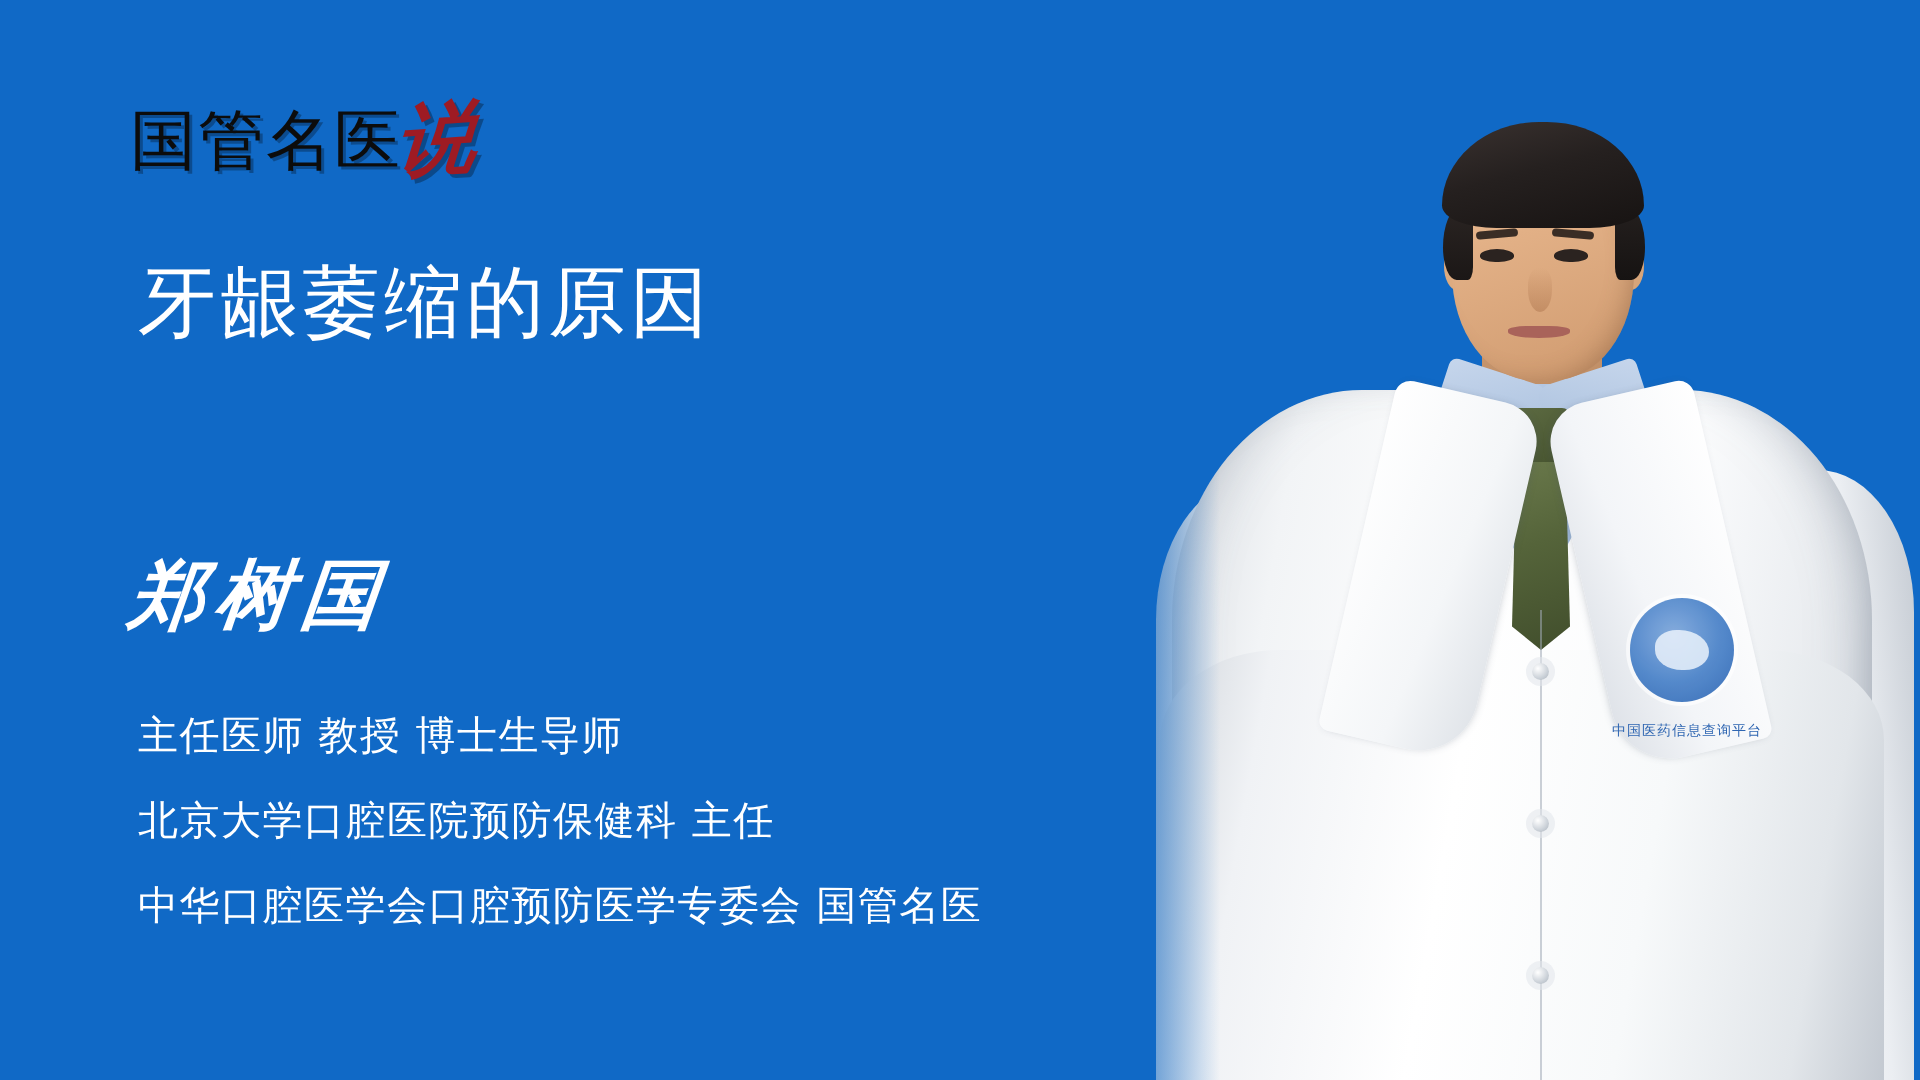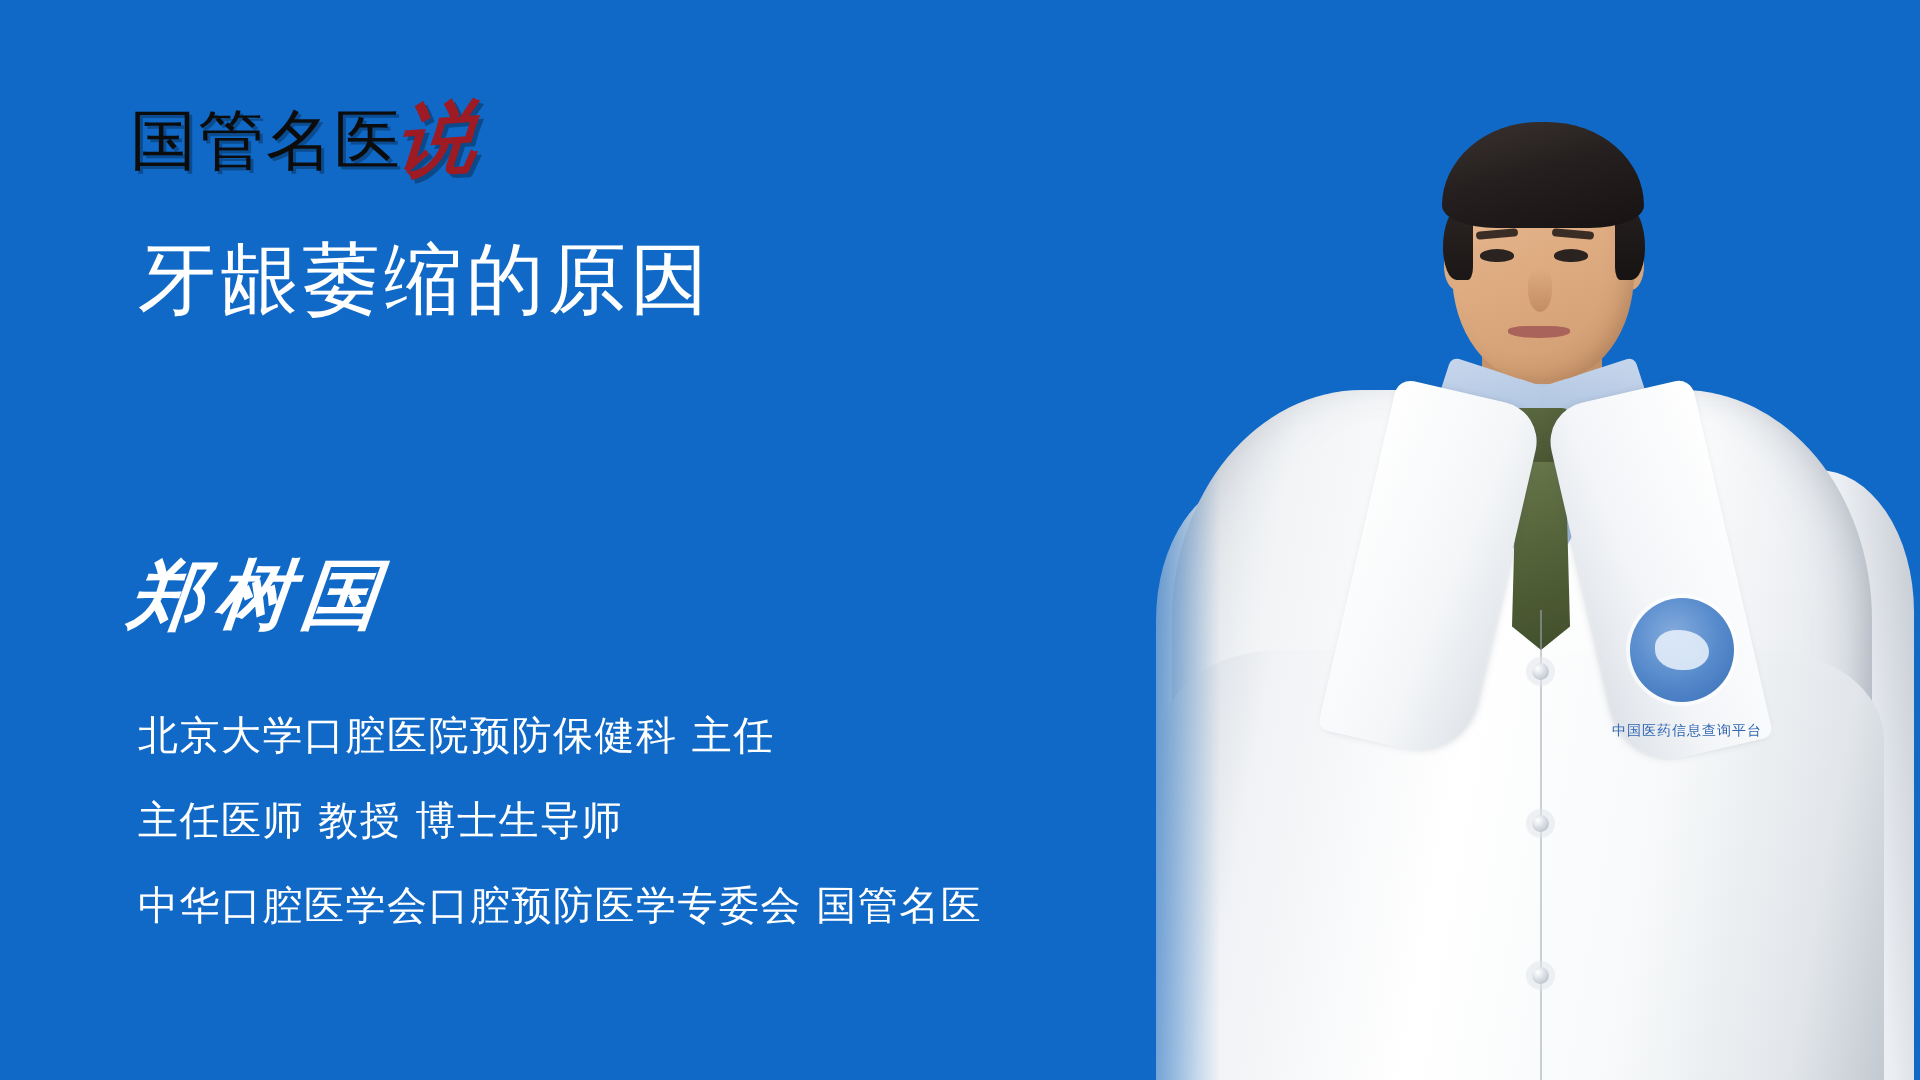--- a/index.html
+++ b/index.html
@@ -43,21 +43,21 @@
     margin-left: -6px;
     transform: skewX(-8deg) rotate(-4deg);
     text-shadow: 4px 4px 0 rgba(0,0,0,0.30);
     font-family: "DejaVu Serif", "Liberation Serif", serif;
   }
 
   
   .episode-title {
     position: absolute;
     left: 138px;
-    top: 233px;
+    top: 256px;
     font-size: 78px;
     line-height: 92px;
     color: #ffffff;
     letter-spacing: 4px;
     font-weight: 400;
     white-space: nowrap;
     font-family: "DejaVu Sans", "Liberation Sans", sans-serif;
   }
 
   
@@ -368,22 +368,22 @@
   <div class="brand">
     <span class="brand-main">国管名医</span>
     <span class="brand-accent">说</span>
   </div>
 
   <div class="episode-title">牙龈萎缩的原因</div>
 
   <div class="doctor-name">郑树国</div>
 
   <div class="credentials">
+    <div class="credential-line">主任医师  教授  博士生导师</div>
     <div class="credential-line">北京大学口腔医院预防保健科  主任</div>
-    <div class="credential-line">主任医师  教授  博士生导师</div>
     <div class="credential-line">中华口腔医学会口腔预防医学专委会  国管名医</div>
   </div>
 
   <div class="portrait">
     <div class="p-layer arm-l"></div>
     <div class="p-layer arm-r"></div>
     <div class="p-layer coat"></div>
     <div class="p-layer coat-shoulders"></div>
 
     <div class="p-layer neck"></div>

